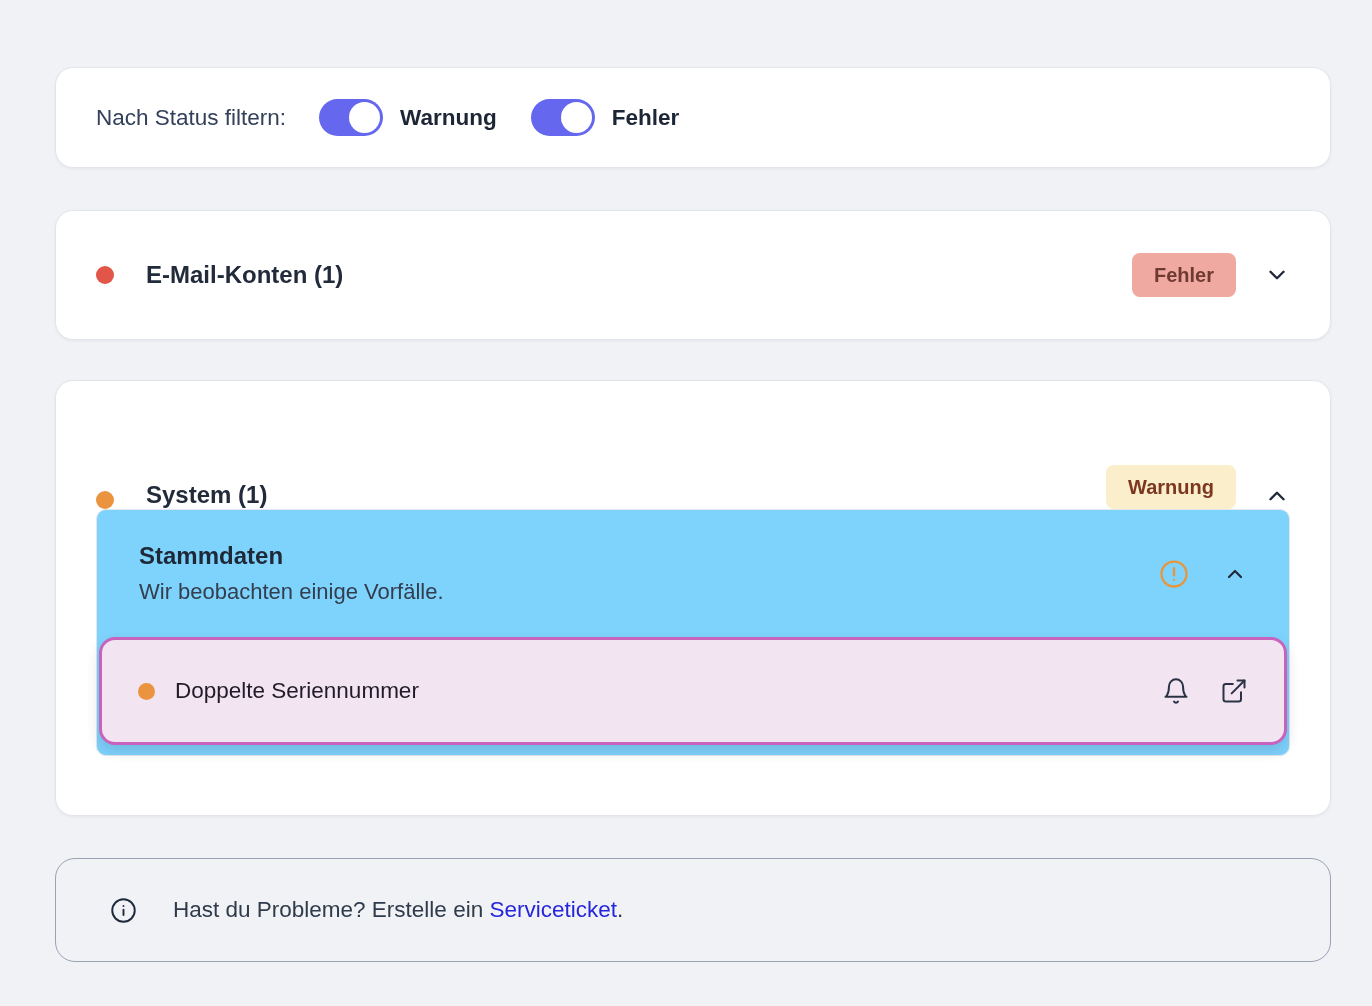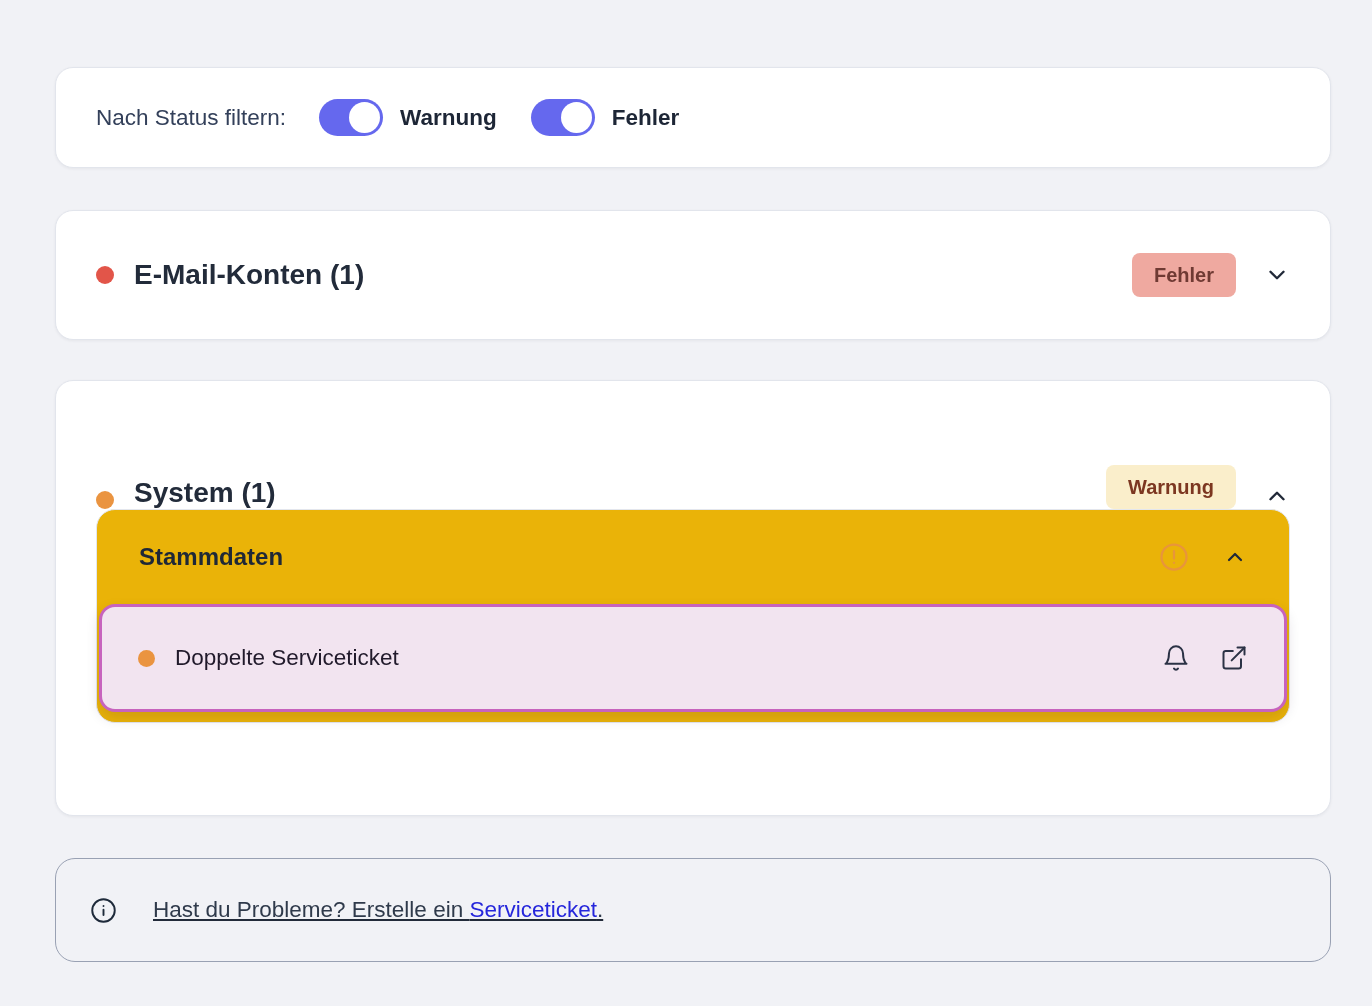--- a/index.html
+++ b/index.html
@@ -88,42 +88,42 @@
   }
   .dot {
     width: 18px;
     height: 18px;
     border-radius: 50%;
     flex: 0 0 auto;
   }
   .dot.red { background: #e25549; }
   .dot.orange { background: #ea9440; }
   .section-title {
-    font-size: 28px;
+    font-size: 24px;
     font-weight: 700;
     color: #222b3a;
-    margin-left: 20px;
+    margin-left: 32px;
   }
   .spacer { flex: 1 1 auto; }
   .badge {
     font-size: 20px;
     font-weight: 700;
     padding: 10px 22px;
     border-radius: 8px;
     line-height: 1.2;
   }
   .badge.error { background: #efa9a0; color: #6f3a33; }
   .badge.warning { background: #faeecb; color: #7c3721; }
   .chev { margin-left: 28px; flex: 0 0 auto; display: block; }
 
   
   .subpanel {
-    background: #eab308;
+    background: #7dd3fc;
     border: 1px solid #e3e6ed;
-    border-radius: 19px;
+    border-radius: 10px;
     overflow: visible;
   }
   .subpanel-header {
     display: flex;
     align-items: center;
     padding: 32px 42px 30px 42px;
   }
   .subpanel-title {
     font-size: 24px;
     font-weight: 700;
@@ -168,23 +168,22 @@
   .info-card {
     position: absolute;
     left: 55px;
     top: 858px;
     width: 1276px;
     height: 104px;
     border: 1.5px solid #99a1b3;
     border-radius: 20px;
     display: flex;
     align-items: center;
-    padding: 0 34px;
+    padding: 0 54px;
     background: transparent;
-    text-decoration: underline;
   }
   .info-text {
     font-size: 22.5px;
     color: #2f3a4b;
     margin-left: 36px;
   }
   .info-text a {
     color: #2526db;
     text-decoration: none;
   }
@@ -231,35 +230,36 @@
       <span class="badge warning">Warnung</span>
       <svg class="chev" width="26" height="26" viewBox="0 0 24 24" fill="none" stroke="#212938" stroke-width="2.2" stroke-linecap="round" stroke-linejoin="round">
           <polyline points="6 15 12 9 18 15"></polyline>
         </svg>
     </div>
 
     <div class="subpanel">
       <div class="subpanel-header">
         <div>
           <h3 class="subpanel-title">Stammdaten</h3>
+          <p class="subpanel-sub">Wir beobachten einige Vorfälle.</p>
         </div>
         <span class="spacer"></span>
         <svg class="alert-icon" width="30" height="30" viewBox="0 0 24 24" fill="none" stroke="#e8953b" stroke-width="1.8" stroke-linecap="round" stroke-linejoin="round">
             <circle cx="12" cy="12" r="10"></circle>
             <line x1="12" y1="7.2" x2="12" y2="13.2"></line>
             <line x1="12" y1="16.6" x2="12.01" y2="16.6"></line>
           </svg>
         <svg class="chev" width="24" height="24" viewBox="0 0 24 24" fill="none" stroke="#212938" stroke-width="2.2" stroke-linecap="round" stroke-linejoin="round">
             <polyline points="6 15 12 9 18 15"></polyline>
           </svg>
       </div>
 
       <div class="issue-row">
         <span class="dot orange"></span>
-        <span class="issue-label">Doppelte Serviceticket</span>
+        <span class="issue-label">Doppelte Seriennummer</span>
         <span class="spacer"></span>
         <button class="icon-btn">
           <svg width="28" height="28" viewBox="0 0 24 24" fill="none" stroke="#2b3245" stroke-width="1.7" stroke-linecap="round" stroke-linejoin="round">
               <path d="M18 8A6 6 0 0 0 6 8c0 7-3 9-3 9h18s-3-2-3-9"></path>
               <path d="M13.73 21a2 2 0 0 1-3.46 0"></path>
             </svg>
         </button>
         <button class="icon-btn">
           <svg width="28" height="28" viewBox="0 0 24 24" fill="none" stroke="#2b3245" stroke-width="1.7" stroke-linecap="round" stroke-linejoin="round">
               <path d="M18 13v6a2 2 0 0 1-2 2H5a2 2 0 0 1-2-2V8a2 2 0 0 1 2-2h6"></path>

